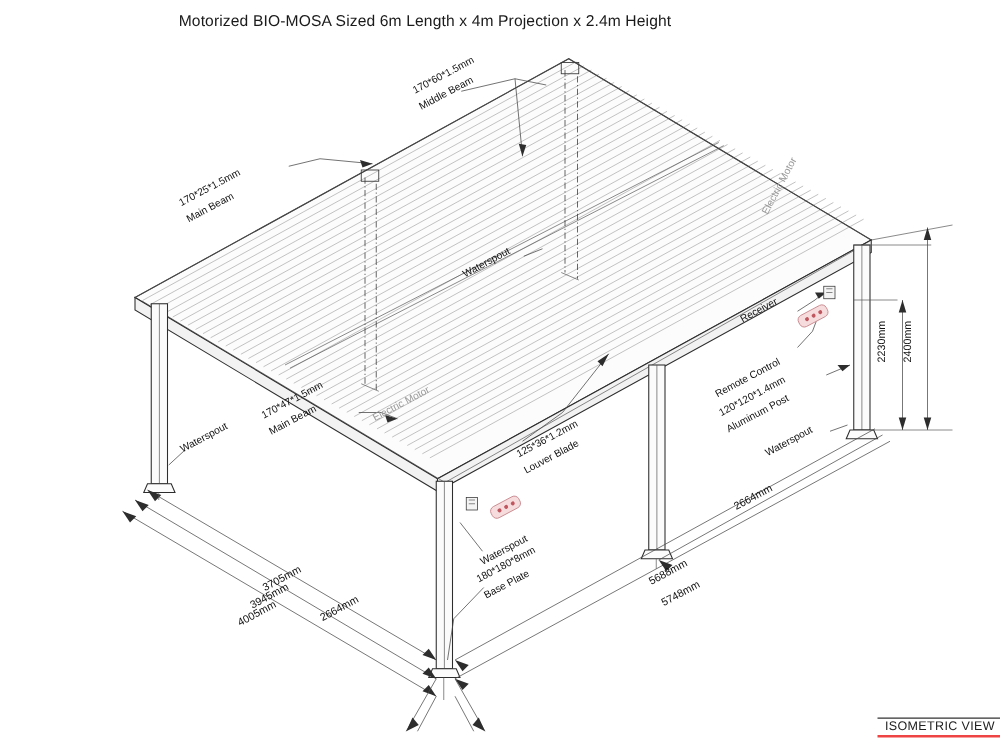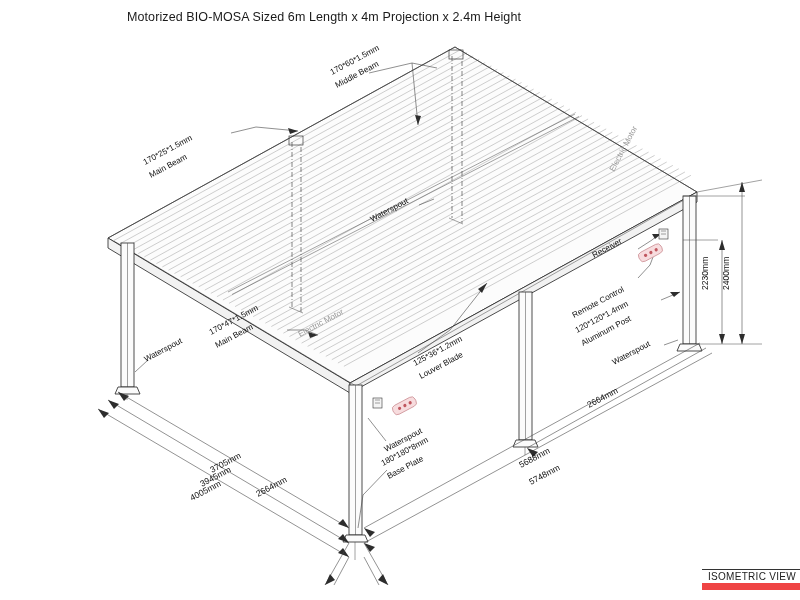--- a/index.html
+++ b/index.html
@@ -19,37 +19,37 @@
   }
   #drawing {
     position: absolute;
     left: 0;
     top: 0;
     width: 800px;
     height: 600px;
   }
   .ttl {
     position: absolute;
-    left: 0;
+    left: 16px;
     top: 10px;
     width: 648px;
     text-align: center;
     font-size: 12.5px;
     color: #1a1a1a;
     letter-spacing: 0.1px;
   }
   .view-tag {
     position: absolute;
     right: 0px;
     bottom: 10px;
     font-size: 10px;
     color: #222;
     letter-spacing: 0.3px;
     border-top: 1px solid #333;
-    border-bottom: 7px solid #ef4444;
+    border-bottom: 2px solid #ef4444;
     padding: 1px 4px 1px 6px;
     white-space: nowrap;
   }
   svg text {
     font-family: "Liberation Sans", sans-serif;
     fill: #111111;
   }
   .lbl { font-size: 8.2px; }
   .dim { font-size: 8.6px; }
   .ghost { font-size: 8.2px; fill: #9a9a9a; }

